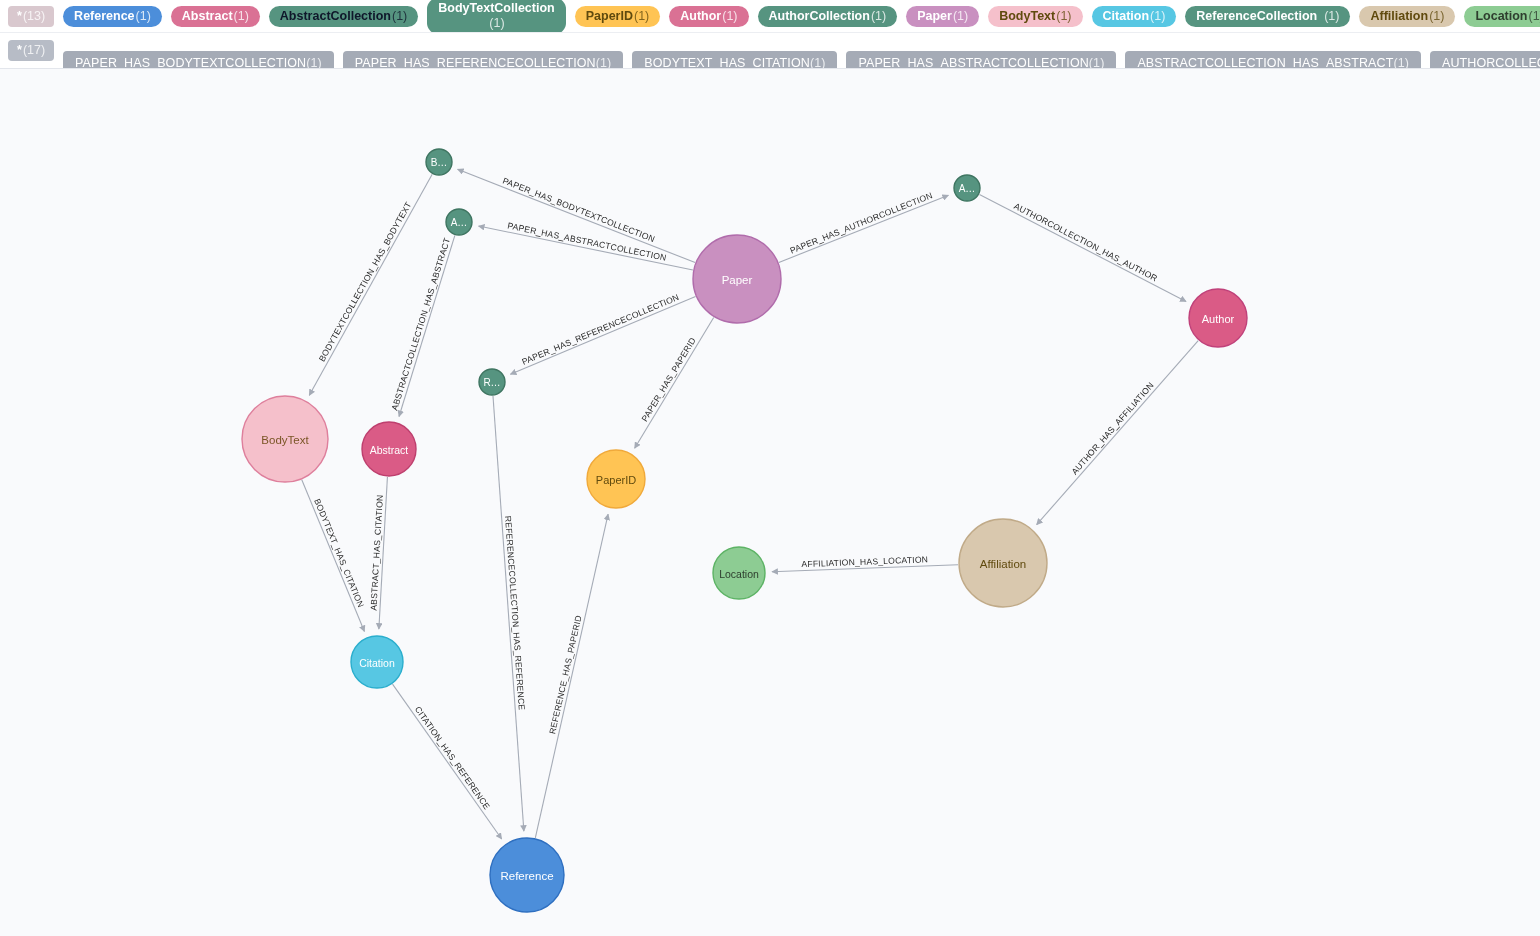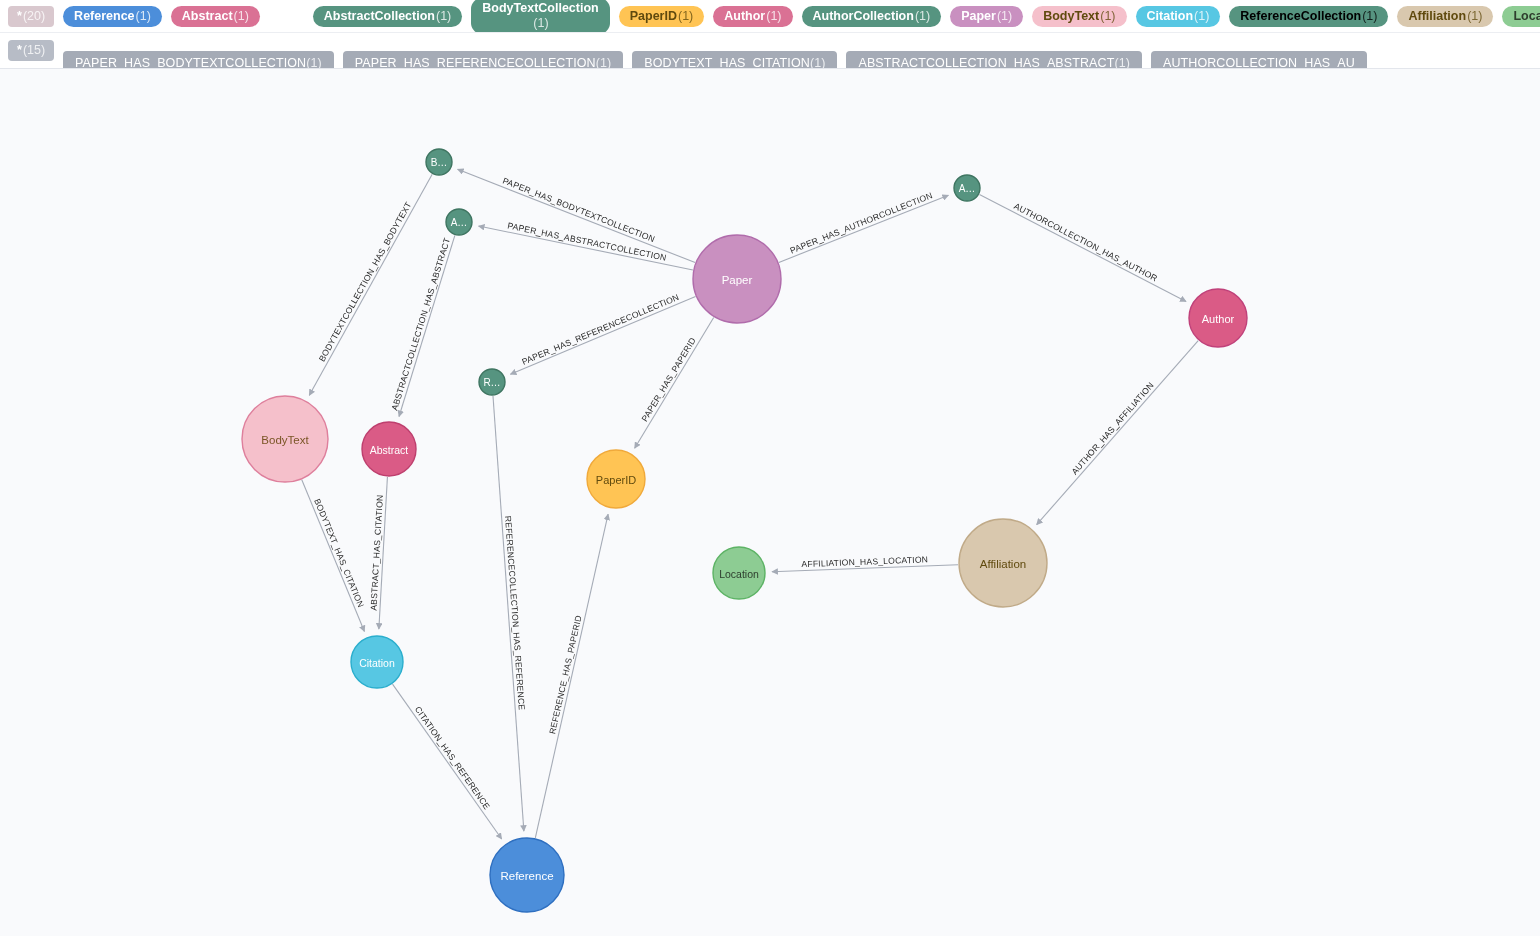--- a/index.html
+++ b/index.html
@@ -96,31 +96,31 @@
   .rel-line { stroke: #a5abb6; stroke-width: 1.1px; fill: none; }
 </style>
 </head>
 <body>
 
 <div id="app">
 
   <div class="legend-bar" id="legend-nodes">
     <div class="chip star">
       <span class="chip-label">*</span>
-        <span class="chip-count">(20)</span>
+        <span class="chip-count">(13)</span>
     </div>
   <div class="chip" style="background: rgb(76, 142, 218); color: rgb(255, 255, 255);">
         <span class="chip-label">Reference</span>
         <span class="chip-count">(1)</span>
       </div>
       <div class="chip" style="background: rgb(218, 113, 148); color: rgb(255, 255, 255);">
         <span class="chip-label">Abstract</span>
         <span class="chip-count">(1)</span>
       </div>
-      <div class="chip" style="background: rgb(86, 148, 128); color: #ffffff; margin-left: 44px;">
+      <div class="chip" style="background: rgb(86, 148, 128); color: #0f172a;">
         <span class="chip-label">AbstractCollection</span>
         <span class="chip-count">(1)</span>
       </div>
       <div class="chip" style="background: rgb(86, 148, 128); color: rgb(255, 255, 255); flex-direction: column;">
         <span class="chip-label">BodyTextCollection</span>
         <span class="chip-count">(1)</span>
       </div>
       <div class="chip" style="background: rgb(255, 196, 84); color: rgb(96, 74, 14);">
         <span class="chip-label">PaperID</span>
         <span class="chip-count">(1)</span>
@@ -138,42 +138,43 @@
         <span class="chip-count">(1)</span>
       </div>
       <div class="chip" style="background: rgb(245, 192, 203); color: rgb(96, 74, 14);">
         <span class="chip-label">BodyText</span>
         <span class="chip-count">(1)</span>
       </div>
       <div class="chip" style="background: rgb(87, 199, 227); color: rgb(255, 255, 255);">
         <span class="chip-label">Citation</span>
         <span class="chip-count">(1)</span>
       </div>
-      <div class="chip" style="background: rgb(86, 148, 128); color: #000000;">
+      <div class="chip" style="background: rgb(86, 148, 128); color: #ffffff; gap: 6px;">
         <span class="chip-label">ReferenceCollection</span>
         <span class="chip-count">(1)</span>
       </div>
       <div class="chip" style="background: rgb(217, 200, 174); color: rgb(96, 74, 14);">
         <span class="chip-label">Affiliation</span>
         <span class="chip-count">(1)</span>
       </div>
       <div class="chip" style="background: rgb(141, 204, 147); color: rgb(46, 62, 46);">
         <span class="chip-label">Location</span>
         <span class="chip-count">(1)</span>
       </div>
     </div>
 
   <div class="legend-bar" id="legend-rels">
     <div class="chip star rel">
       <span class="chip-label">*</span>
-        <span class="chip-count">(15)</span>
+        <span class="chip-count">(17)</span>
     </div>
   <div class="rel-chip"><span class="chip-label">PAPER_HAS_BODYTEXTCOLLECTION</span><span class="chip-count">(1)</span></div>
       <div class="rel-chip"><span class="chip-label">PAPER_HAS_REFERENCECOLLECTION</span><span class="chip-count">(1)</span></div>
       <div class="rel-chip"><span class="chip-label">BODYTEXT_HAS_CITATION</span><span class="chip-count">(1)</span></div>
+      <div class="rel-chip"><span class="chip-label">PAPER_HAS_ABSTRACTCOLLECTION</span><span class="chip-count">(1)</span></div>
       <div class="rel-chip"><span class="chip-label">ABSTRACTCOLLECTION_HAS_ABSTRACT</span><span class="chip-count">(1)</span></div>
       <div class="rel-chip"><span class="chip-label">AUTHORCOLLECTION_HAS_AU</span><span class="chip-count"></span></div>
     </div>
 
   <div id="canvas">
     <svg id="graph-svg" width="1540" height="867">
       <defs>
         <marker id="arrow" viewBox="0 0 10 10" refX="9" refY="5" markerWidth="6" markerHeight="6" orient="auto-start-reverse">
           <path d="M 0 0 L 10 5 L 0 10 z" fill="#a5abb6"></path>
         </marker>

